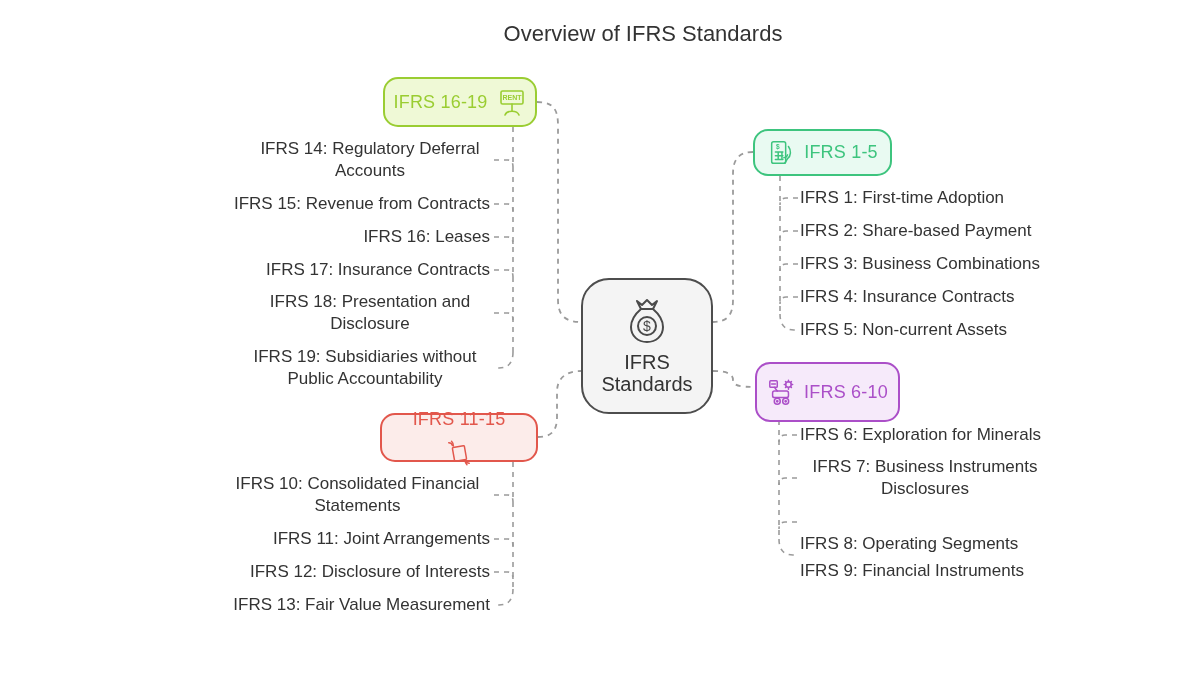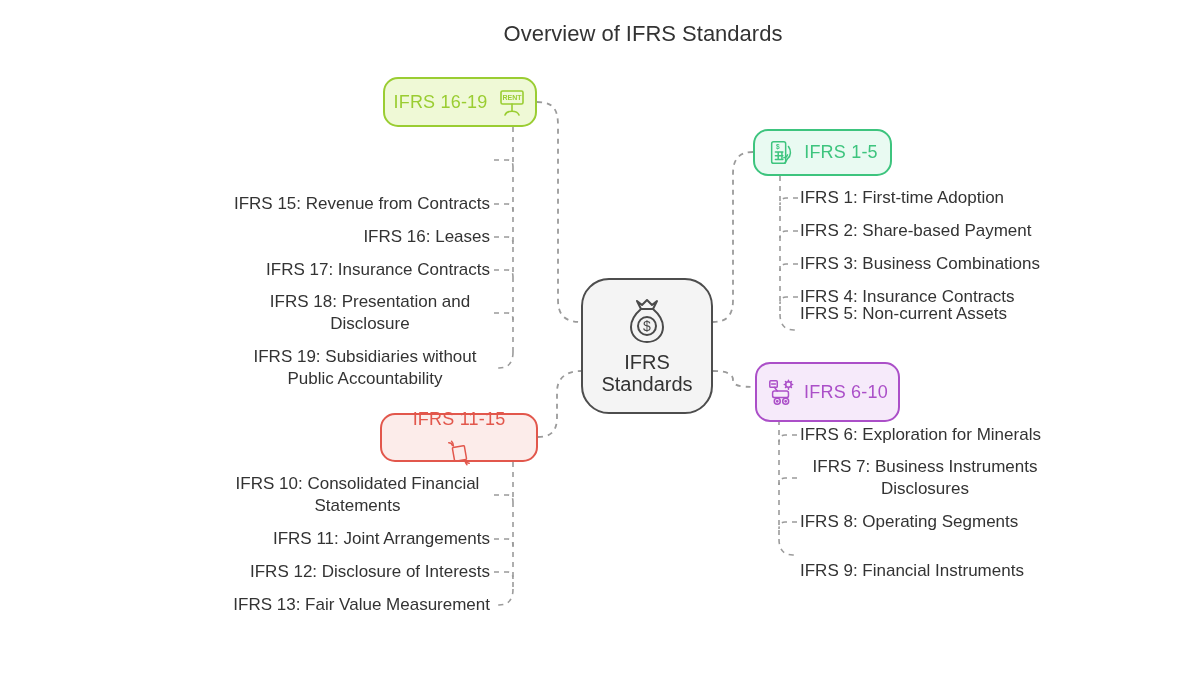--- a/index.html
+++ b/index.html
@@ -143,35 +143,36 @@
         <rect x="6" y="14" width="17" height="7" rx="2"></rect>
         <circle cx="11" cy="25" r="3.2"></circle>
         <circle cx="20" cy="25" r="3.2"></circle>
         <circle cx="11" cy="25" r="0.7" fill="currentColor"></circle>
         <circle cx="20" cy="25" r="0.7" fill="currentColor"></circle>
       </g>
     </svg>
     <span class="blabel">IFRS 6-10</span>
   </div>
 
+  <div class="leaf l" style="top:160px;max-width:240px;">IFRS 14: Regulatory Deferral Accounts</div>
   <div class="leaf l nw" style="top:204px;">IFRS 15: Revenue from Contracts</div>
   <div class="leaf l nw" style="top:237px;">IFRS 16: Leases</div>
   <div class="leaf l nw" style="top:270px;">IFRS 17: Insurance Contracts</div>
   <div class="leaf l" style="top:313px;max-width:240px;">IFRS 18: Presentation and Disclosure</div>
   <div class="leaf l" style="top:368px;max-width:250px;">IFRS 19: Subsidiaries without Public Accountability</div>
 
   <div class="leaf l" style="top:495px;max-width:265px;">IFRS 10: Consolidated Financial Statements</div>
   <div class="leaf l nw" style="top:539px;">IFRS 11: Joint Arrangements</div>
   <div class="leaf l nw" style="top:572px;">IFRS 12: Disclosure of Interests</div>
   <div class="leaf l nw" style="top:605px;">IFRS 13: Fair Value Measurement</div>
 
   <div class="leaf r nw" style="top:198px;">IFRS 1: First-time Adoption</div>
   <div class="leaf r nw" style="top:231px;">IFRS 2: Share-based Payment</div>
   <div class="leaf r nw" style="top:264px;">IFRS 3: Business Combinations</div>
   <div class="leaf r nw" style="top:297px;">IFRS 4: Insurance Contracts</div>
-  <div class="leaf r nw" style="top:314px;">IFRS 5: Non-current Assets</div>
+  <div class="leaf r nw" style="top:330px;">IFRS 5: Non-current Assets</div>
 
   <div class="leaf r nw" style="top:435px;">IFRS 6: Exploration for Minerals</div>
   <div class="leaf r" style="top:478px;max-width:250px;">IFRS 7: Business Instruments Disclosures</div>
-  <div class="leaf r nw" style="top:522px;text-align:right;">IFRS 8: Operating Segments</div>
+  <div class="leaf r nw" style="top:544px;text-align:right;">IFRS 8: Operating Segments</div>
   <div class="leaf r nw" style="top:555px;margin-top:16px;">IFRS 9: Financial Instruments</div>
 
 </div>
 
 </body></html>

